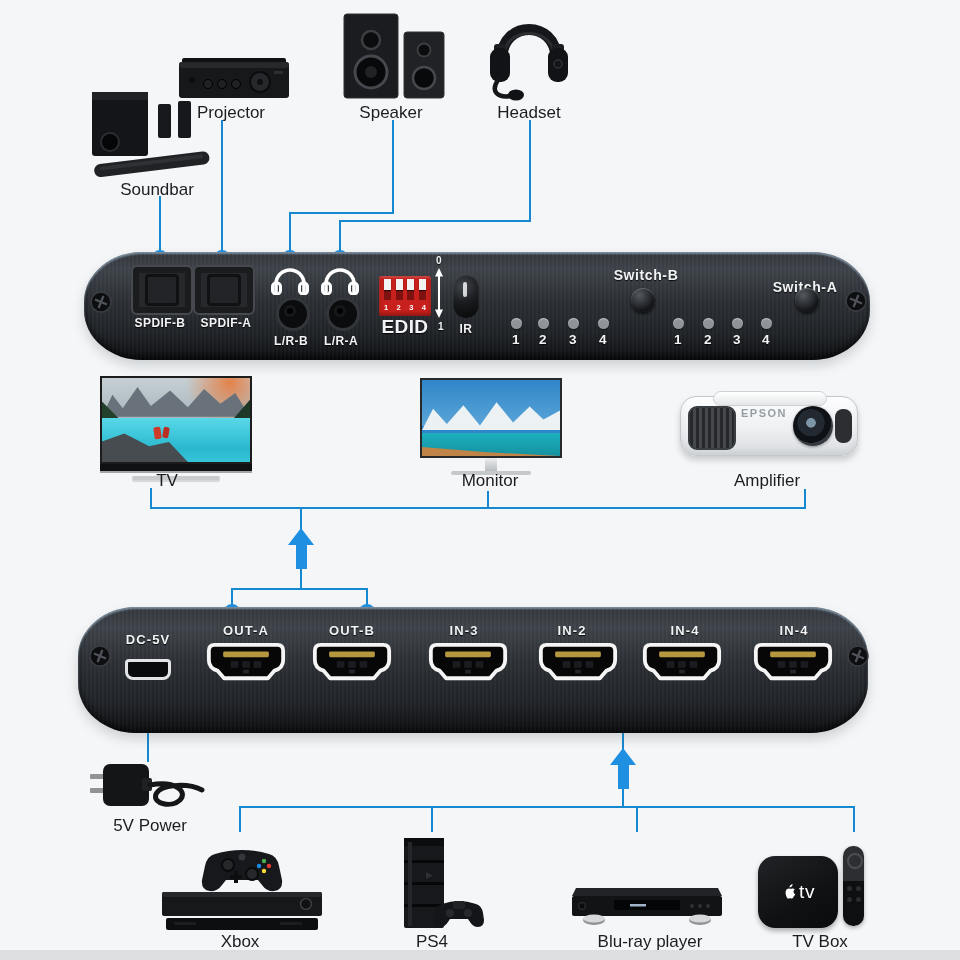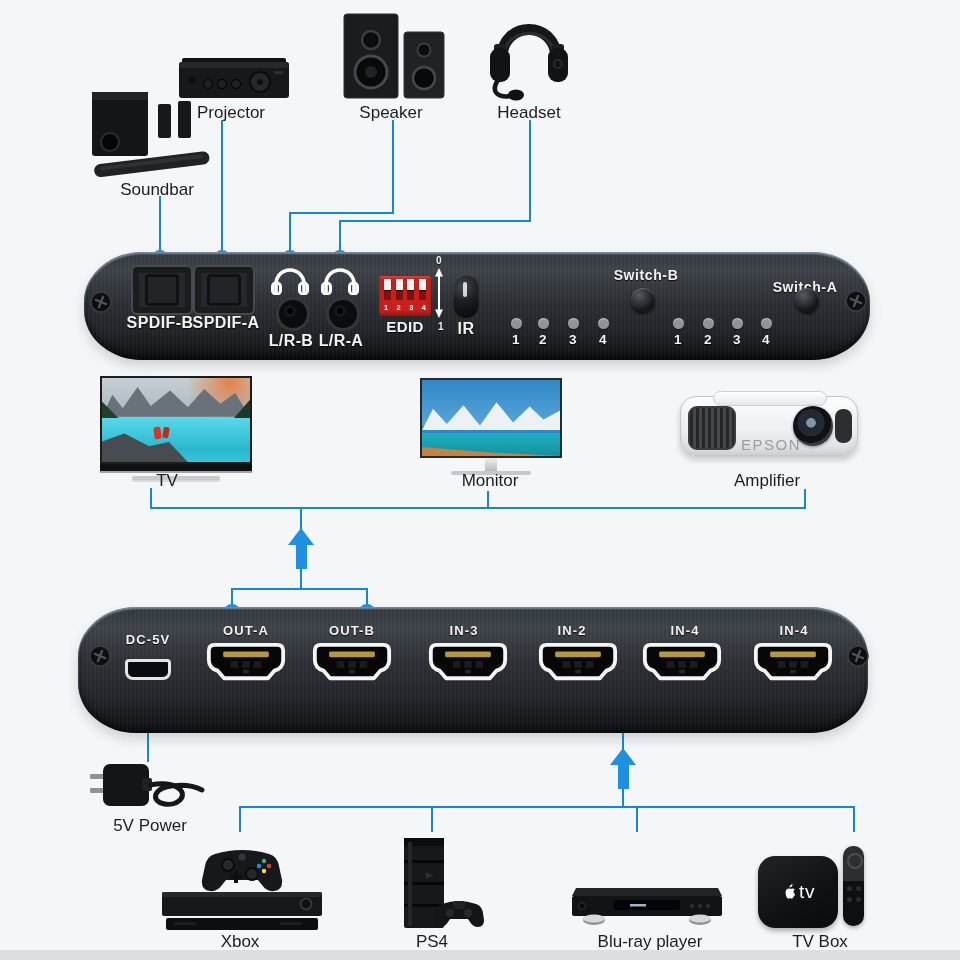--- a/index.html
+++ b/index.html
@@ -14,21 +14,21 @@
   .arrow .tri{width:0;height:0;border-left:13px solid transparent;border-right:13px solid transparent;border-bottom:17px solid #1f8fe2;}
   .arrow .stem{width:11px;height:24px;background:#1f8fe2;margin:0 auto;}
   
   .lbl{position:absolute;transform:translateX(-50%);font-size:17px;line-height:20px;color:#1d1d1f;white-space:nowrap;}
   
   .panel{position:absolute;border-radius:58px/50px;
     background:linear-gradient(180deg,#33373d 0%,#3e434a 16%,#2c3035 45%,#202327 75%,#0f1113 100%);
     box-shadow:inset 0 2px 2px rgba(185,215,240,.55), inset 0 -4px 6px rgba(0,0,0,.65), 0 6px 12px rgba(70,80,90,.22);}
   .panel::before{content:"";position:absolute;inset:0;border-radius:inherit;pointer-events:none;
     background:repeating-linear-gradient(90deg,rgba(255,255,255,.025) 0 2px,rgba(0,0,0,.025) 2px 4px);}
-  .plabel{position:absolute;transform:translateX(-50%);font-weight:bold;font-size:16px;line-height:14px;
+  .plabel{position:absolute;transform:translateX(-50%);font-weight:bold;font-size:12px;line-height:14px;
     color:#f2f3f4;letter-spacing:.4px;text-shadow:0 1px 1px rgba(0,0,0,.85);white-space:nowrap;}
   .num{font-size:13.5px;}
   .swlabel{font-size:14px;letter-spacing:.6px;}
   .portlabel{font-size:13px;letter-spacing:1.1px;}
   .tiny{font-size:10px;}
   .screw{position:absolute;}
   .optical{position:absolute;width:58px;height:46px;border-radius:6px;background:#26282b;border:2px solid #46494e;box-shadow:inset 0 0 0 6px #1a1c1e;}
   .optical::after{content:"";position:absolute;left:12px;top:7px;width:28px;height:26px;border:3px solid #101113;border-radius:4px;background:#232427;}
   .hp{position:absolute;}
   .jack{position:absolute;width:28px;height:28px;border-radius:50%;background:#0b0c0d;border:3px solid #33363a;}
@@ -72,21 +72,21 @@
   .mbase{width:80px;height:4px;background:#c6c9cc;margin:0 auto;border-radius:2px;}
   
   .proj{position:absolute;width:176px;height:70px;}
   .projbody{position:relative;width:176px;height:58px;border-radius:16px;border:1px solid #c4c8cb;
     background:linear-gradient(#fdfdfe 0%,#eef0f2 55%,#d9dcdf 100%);
     box-shadow:0 4px 6px rgba(0,0,0,.18), inset 0 -4px 6px rgba(0,0,0,.06);}
   .projbody::before{content:"";position:absolute;left:18%;top:-6px;width:64%;height:13px;border-radius:9px;
     background:linear-gradient(#fff,#e4e7e9);border:1px solid #cdd1d4;}
   .vent{position:absolute;left:7px;top:9px;width:44px;height:40px;border-radius:9px;border:2px solid #3a3d40;
     background:repeating-linear-gradient(90deg,#25272a 0 3px,#45484c 3px 6px);}
-  .pbrand{position:absolute;left:60px;top:39px;font-weight:normal;font-size:15px;color:#979ea3;letter-spacing:1.5px;}
+  .pbrand{position:absolute;left:60px;top:10px;font-weight:bold;font-size:11px;color:#979ea3;letter-spacing:1.5px;}
   .plens{position:absolute;left:112px;top:9px;width:40px;height:40px;border-radius:50%;box-shadow:0 1px 3px rgba(0,0,0,.4);
     background:radial-gradient(circle at 45% 42%,#7e95a8 0 14%,#222930 16% 42%,#0e1216 43% 62%,#343a3f 63% 74%,#c9cdd0 75% 84%,#eceeef 85%);}
   .pcap{position:absolute;right:5px;top:12px;width:17px;height:34px;border-radius:8px;background:#2c2e31;}
   
   .tvboxwrap{position:absolute;width:106px;height:86px;}
   .atv{position:absolute;left:0;top:10px;width:80px;height:72px;border-radius:17px;
     background:linear-gradient(150deg,#222326 0%,#101113 60%,#0a0b0c 100%);box-shadow:0 3px 5px rgba(0,0,0,.3);
     display:flex;align-items:center;justify-content:center;gap:3px;}
   .atvtxt{color:#fff;font-size:19px;font-weight:normal;letter-spacing:.5px;}
   .remote{position:absolute;left:85px;top:0;width:21px;height:80px;border-radius:10px;
@@ -262,21 +262,21 @@
         <div class="slot"></div>
         <div class="slot"></div>
       </div>
       <div class="nums">
         <span>1</span>
         <span>2</span>
         <span>3</span>
         <span>4</span>
       </div>
     </div>
-    <div class="plabel" style="left:321px;top:68px;font-size:15px">EDID</div>
+    <div class="plabel" style="left:321px;top:68px;font-size:19px">EDID</div>
     <div class="plabel tiny" style="left:355px;top:2px">0</div>
     <svg style="position:absolute;left:349px;top:15px" width="12" height="52">
         <use href="#dbl-arrow"></use>
       </svg>
     <div class="plabel tiny" style="left:357px;top:68px">1</div>
 
     <div class="ir" style="left:369px;top:22px"></div>
     <div class="plabel" style="left:382px;top:70px">IR</div>
 
     <div class="led" style="left:427px;top:66px"></div>

